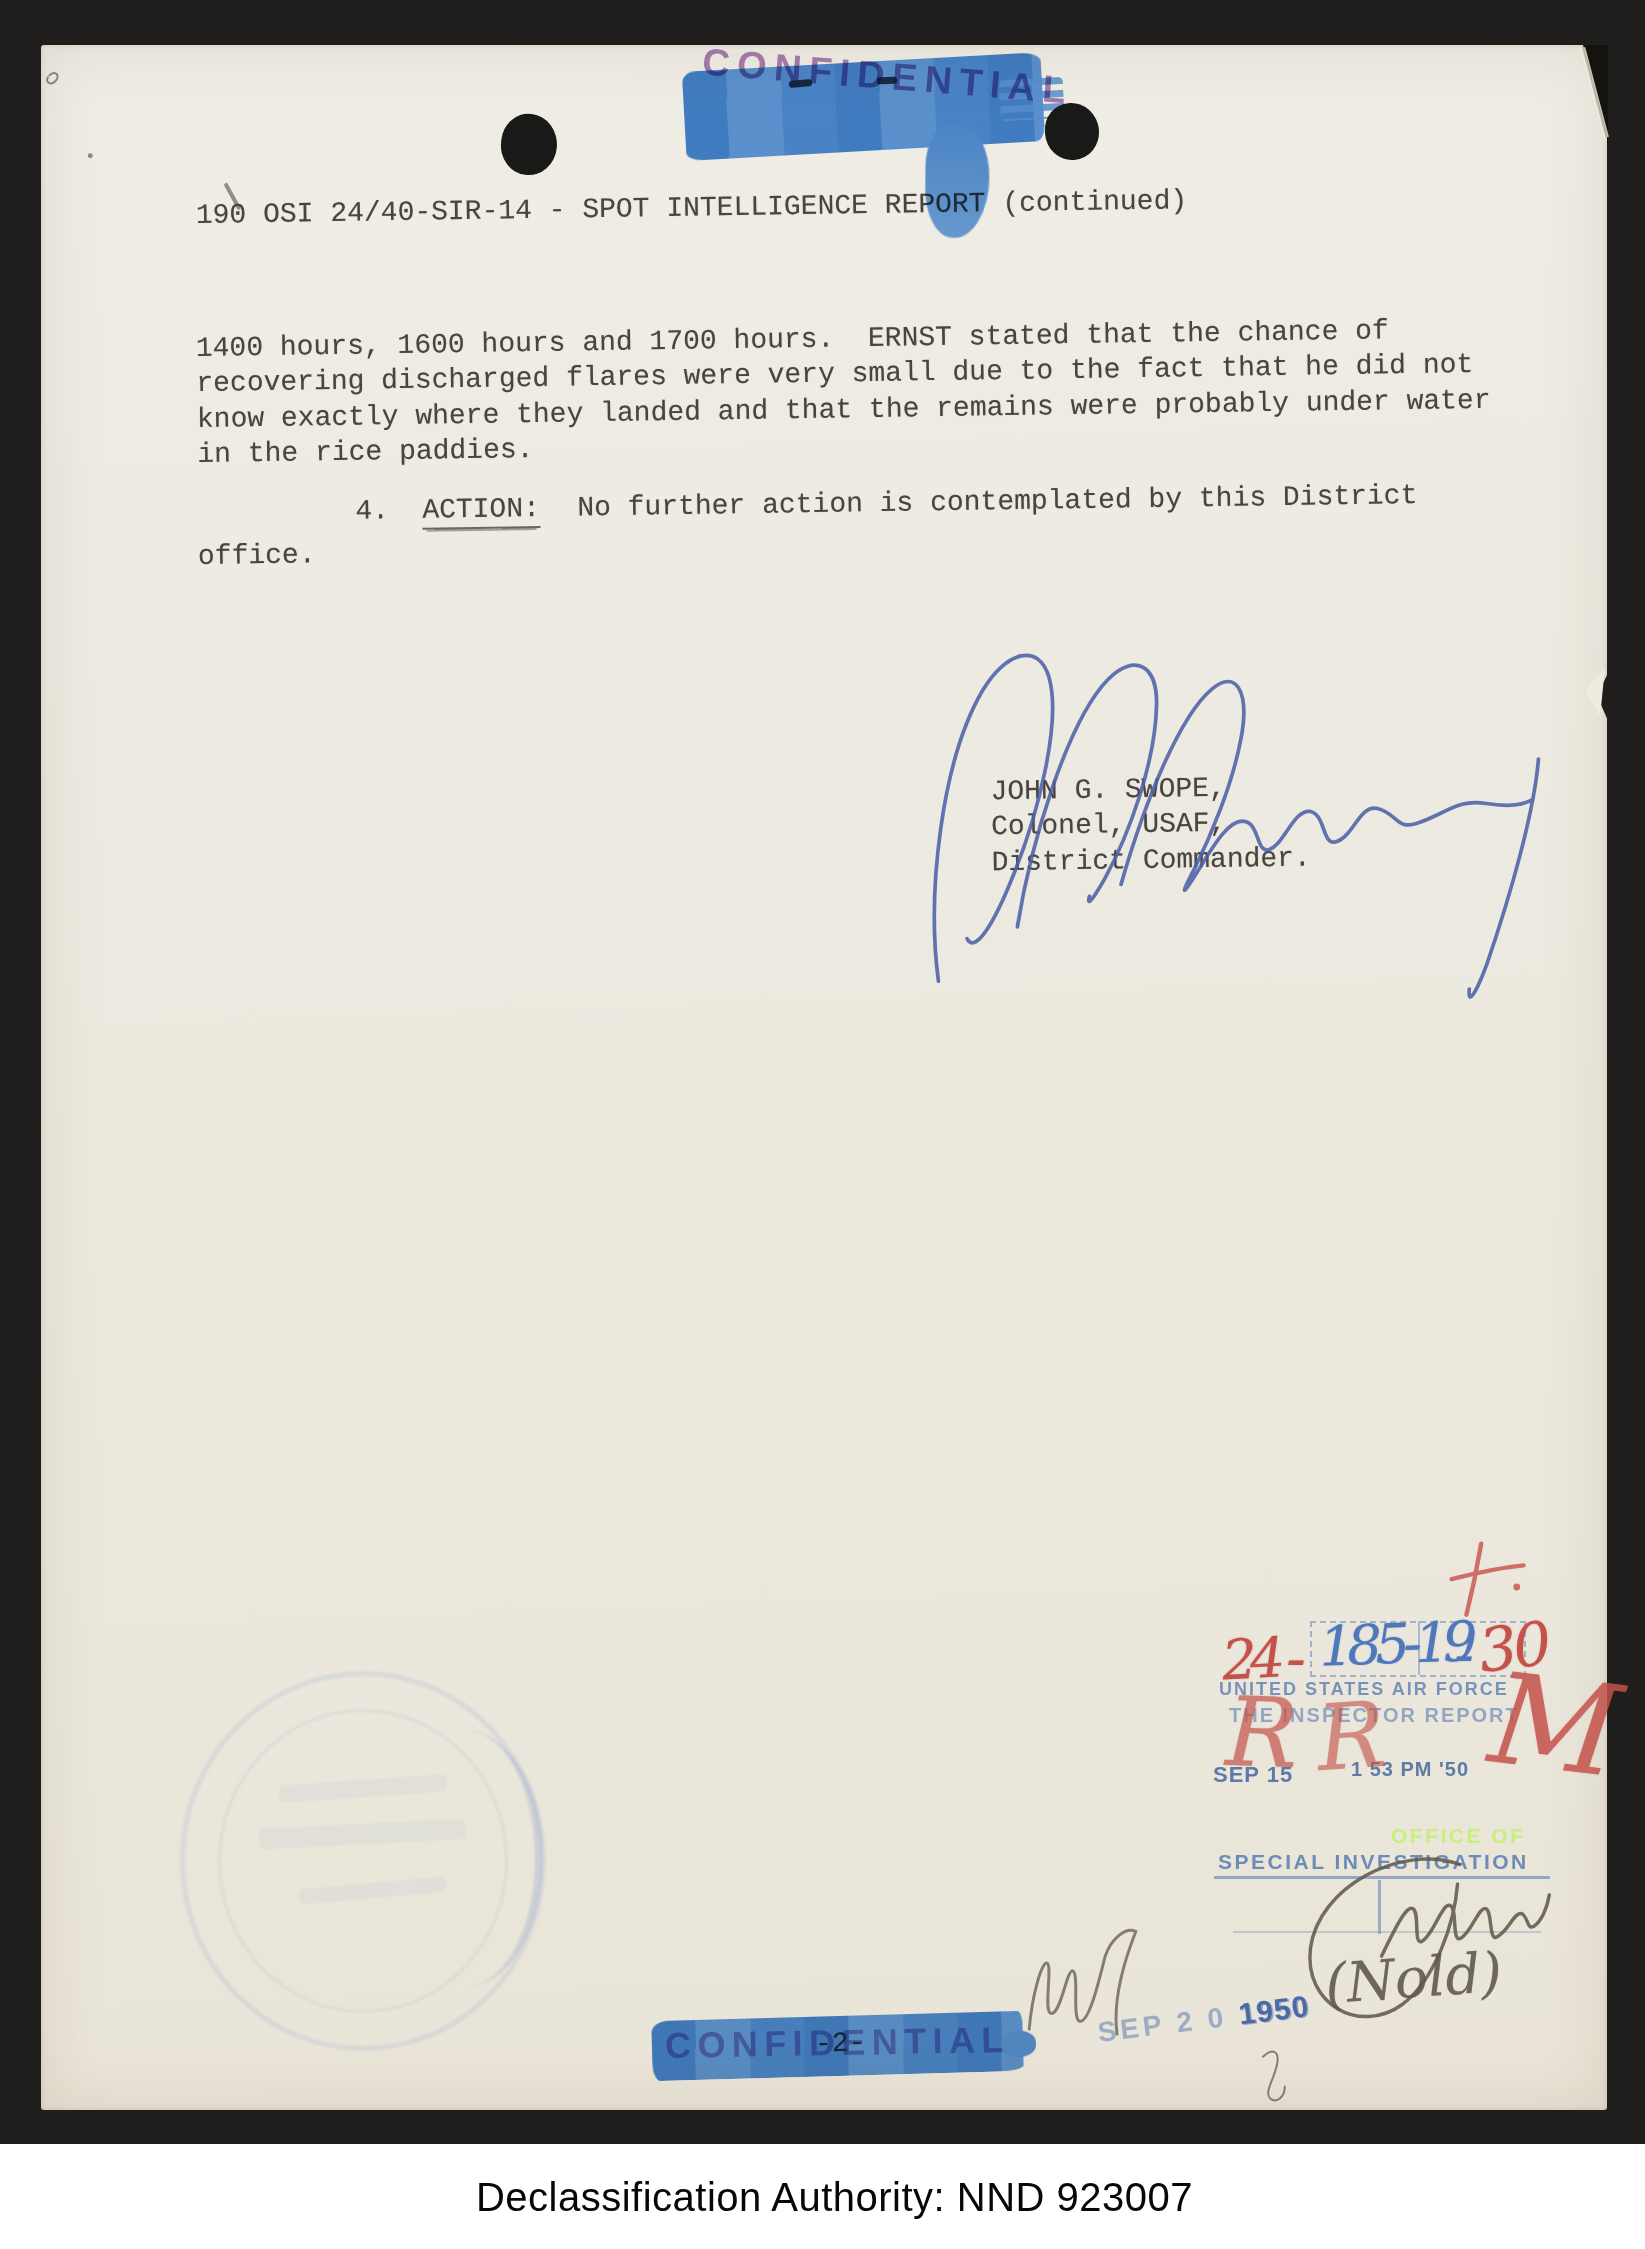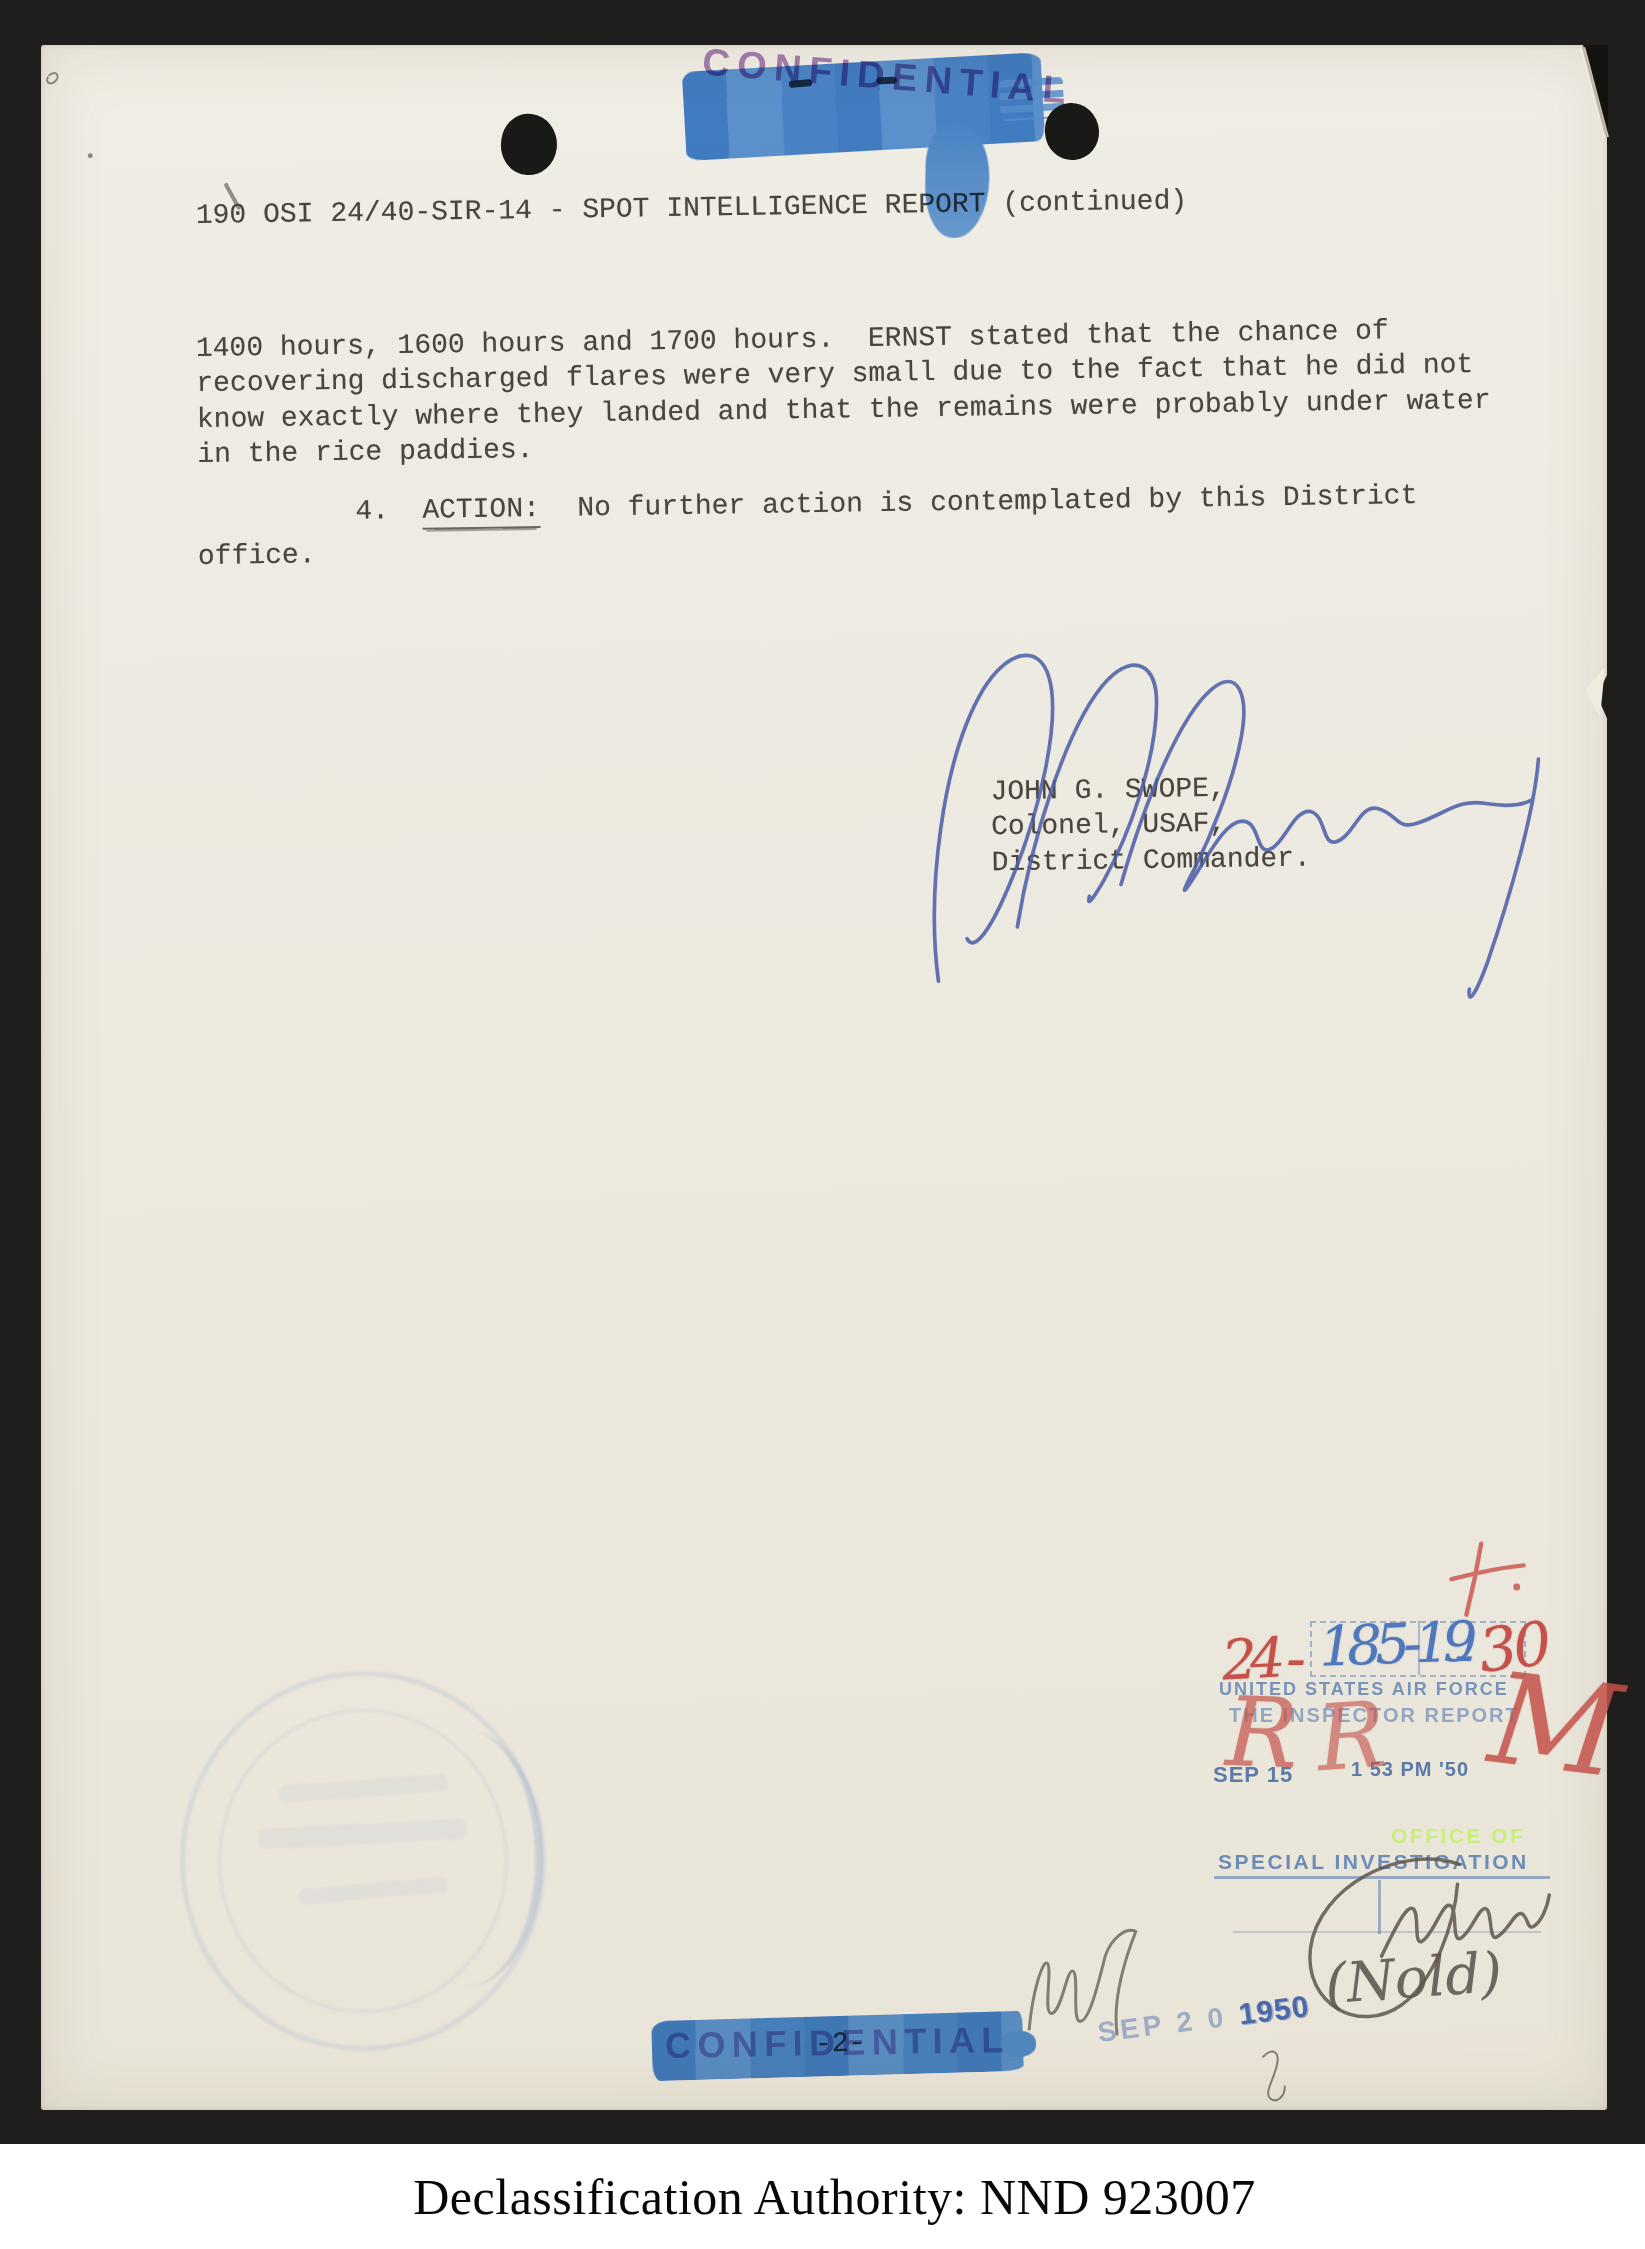--- a/index.html
+++ b/index.html
@@ -64,21 +64,21 @@
      background:rgba(92,126,186,.45);}
   .hand{position:absolute;font-family:"DejaVu Serif",serif;font-style:italic;white-space:pre;}
   .crayon-red{color:#c4524a;text-shadow:0 0 1.5px rgba(196,82,74,.55);}
   .crayon-blue{color:#4f77bc;text-shadow:0 0 1.5px rgba(79,119,188,.5);}
   .pencil{color:#57504a;text-shadow:0 0 1px rgba(87,80,74,.4);}
   .ink-svg{position:absolute;left:0;top:0;pointer-events:none;}
 
   
   .declass-bar{position:absolute;left:0;top:2144px;width:1645px;height:106px;background:#ffffff;
      display:flex;align-items:center;justify-content:center;}
-  .declass-bar span{font-family:Liberation Serif, serif;font-size:50px;
+  .declass-bar span{font-family:Liberation Sans, sans-serif;font-size:40px;
      color:#070707;letter-spacing:0.5px;margin-left:24px;}
 </style>
 </head>
 <body>
 
 <div class="stage">
 
   <div class="abs" style="left:1569px;top:45px;width:39px;height:99px;background:#14130f;"></div>
 
   <div class="paper"></div>

